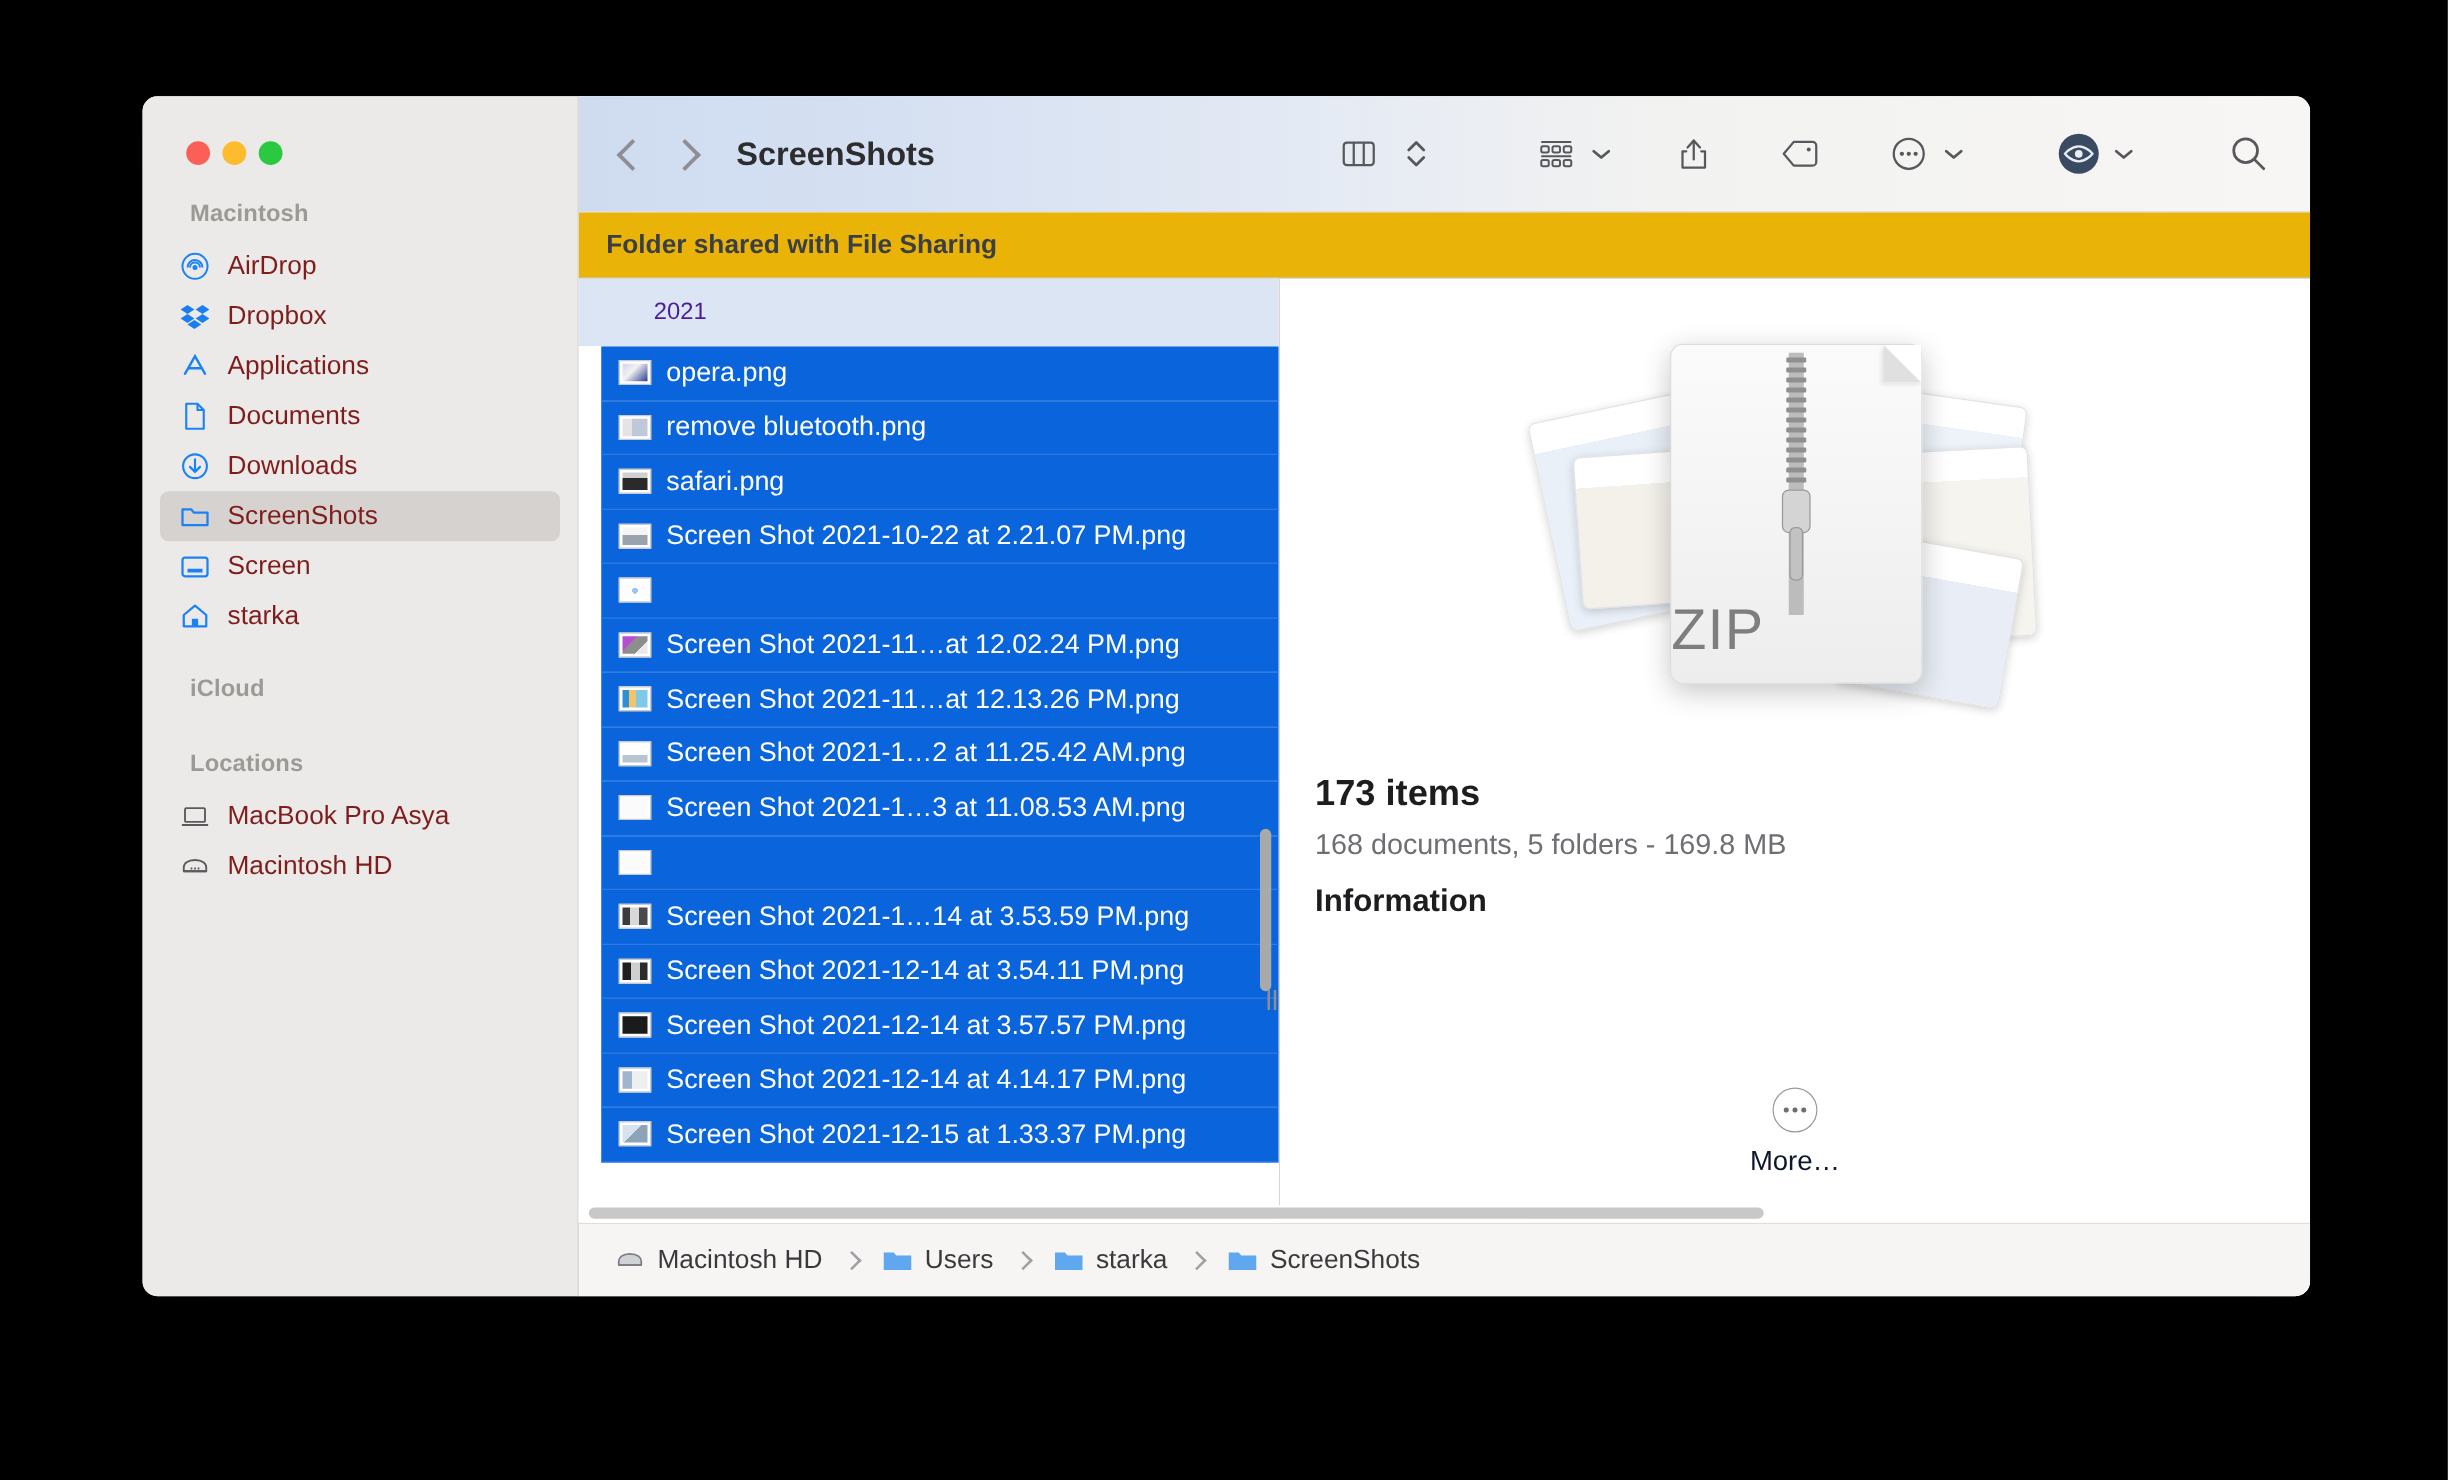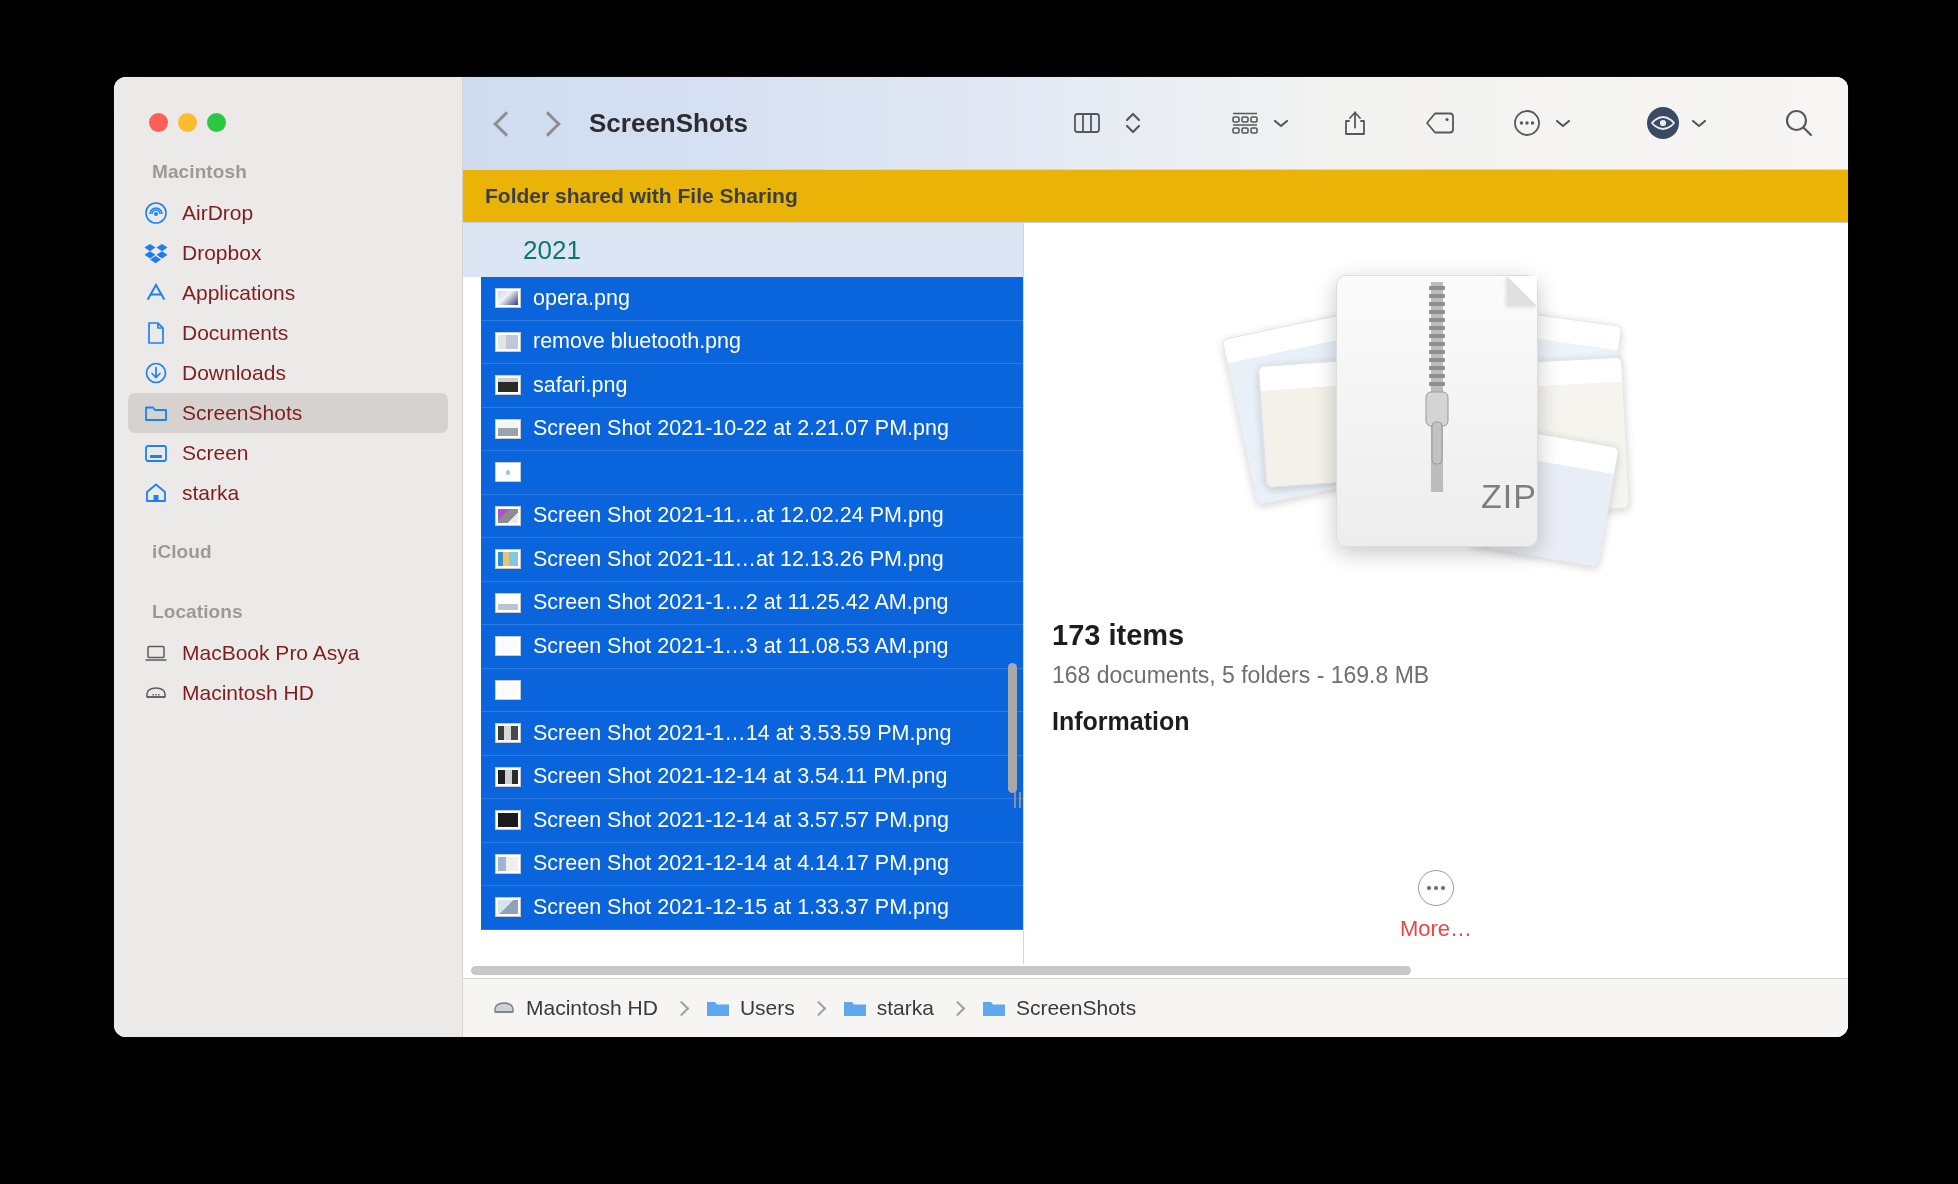--- a/index.html
+++ b/index.html
@@ -164,22 +164,22 @@
     position: relative;
     background: #ffffff;
     border-right: 0.5px solid #d8d6d4;
   }
   .group-head {
     height: 54px;
     background: #dce5f3;
     display: flex;
     align-items: center;
     padding-left: 60px;
-    font-size: 26px;
-    color: #0f766e;
+    font-size: 19px;
+    color: #4c1d95;
     flex-shrink: 0;
   }
   .file-list {
     flex: 1;
     overflow: hidden;
     position: relative;
     padding-left: 18px;
     background: #ffffff;
   }
   .file-row {
@@ -297,23 +297,23 @@
     box-shadow: -2px 2px 3px rgba(0,0,0,0.08);
   }
   .zipper {
     position: absolute;
     left: 50%; top: 6px;
     transform: translateX(-50%);
     width: 42px; height: 210px;
   }
   .zip-label {
     position: absolute;
-    bottom: 30px; left: 0; right: 0;
-    text-align: right;
-    font-size: 34px;
+    bottom: 16px; left: 0; right: 0;
+    text-align: left;
+    font-size: 46px;
     color: #7e7e7e;
     letter-spacing: 1px;
   }
   .info-block {
     width: 100%;
     padding-left: 28px;
     box-sizing: border-box;
     margin-top: 34px;
   }
   .info-title {
@@ -349,21 +349,21 @@
   .more-circle {
     width: 34px; height: 34px;
     border-radius: 50%;
     border: 1.5px solid #9a9a9e;
     display: flex; align-items: center; justify-content: center;
     gap: 3.5px;
   }
   .more-circle span {
     width: 3.5px; height: 3.5px; border-radius: 50%; background: #6e6e73;
   }
-  .more-text { font-size: 22px; color: #ef4444; }
+  .more-text { font-size: 22px; color: #0f172a; }
 
   
   .pathbar {
     height: 58px;
     background: #f6f5f4;
     border-top: 0.5px solid #d8d6d4;
     display: flex;
     align-items: center;
     padding-left: 28px;
     gap: 10px;

